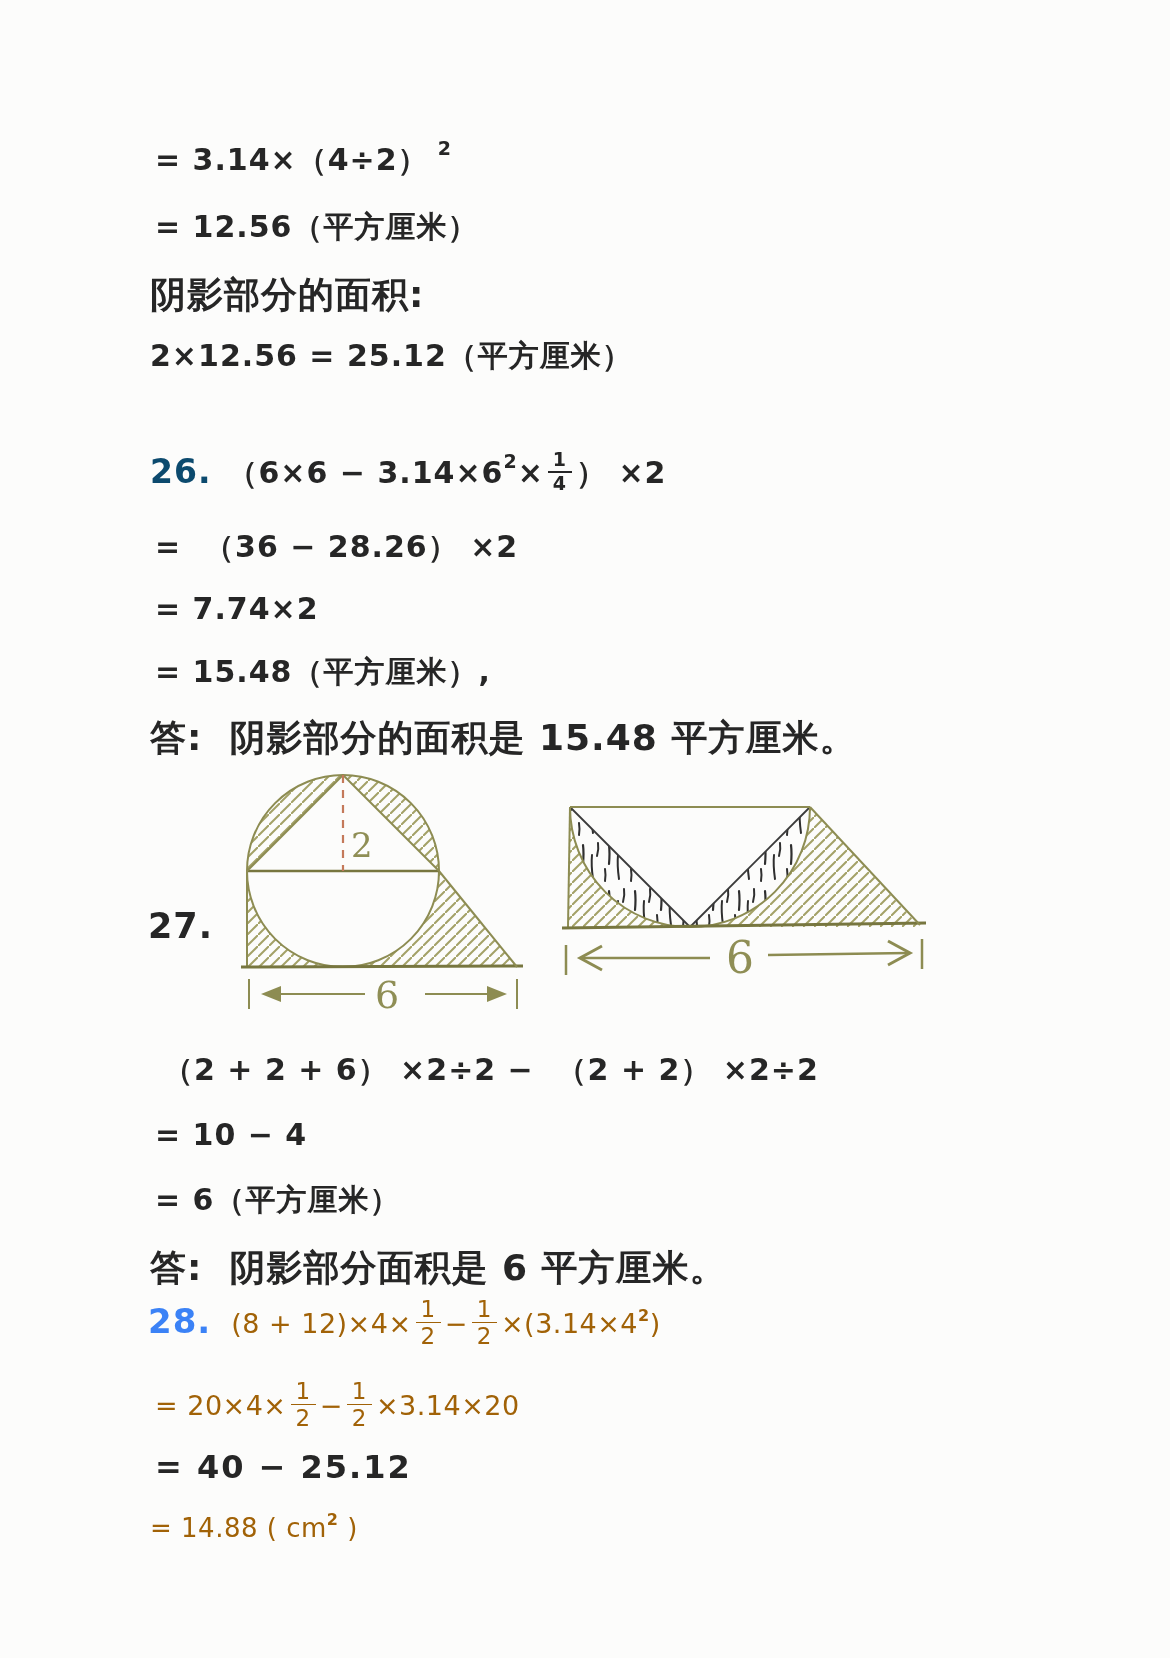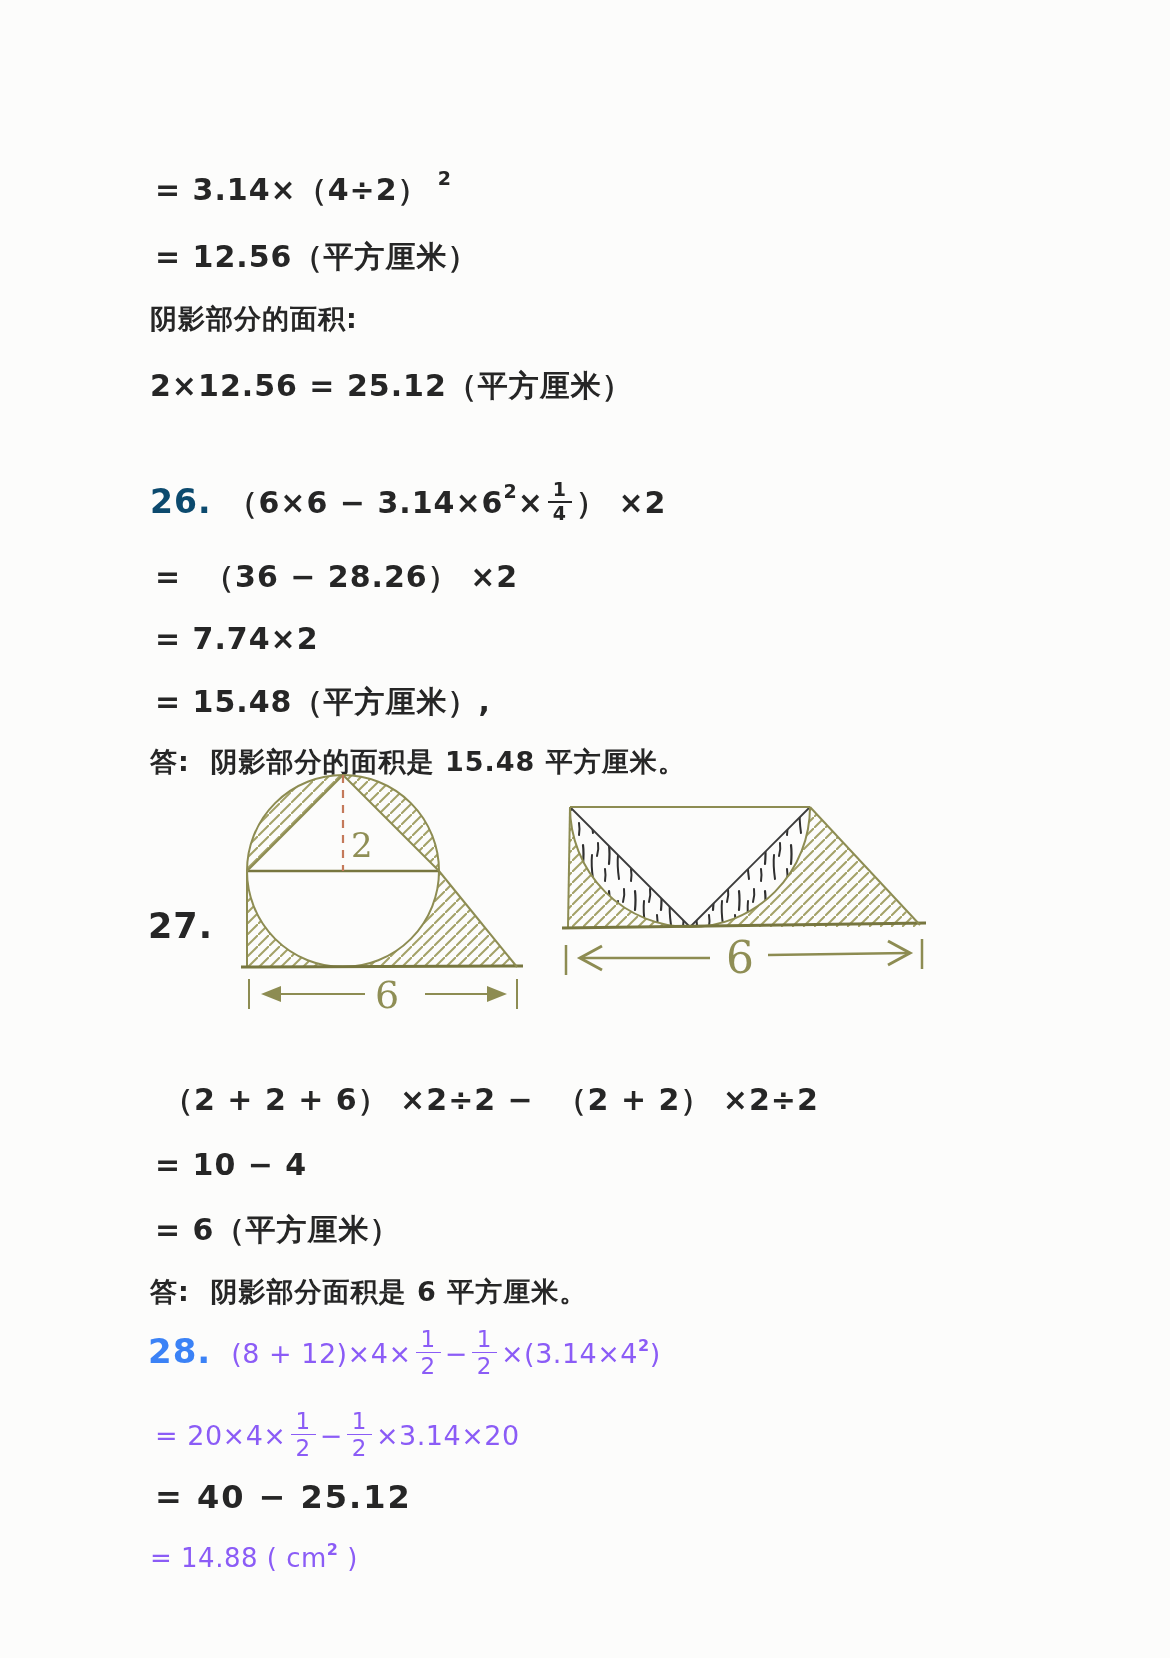--- a/index.html
+++ b/index.html
@@ -2,34 +2,34 @@
 <html><head>
 <meta charset="utf-8">
 <style>
   * { margin:0; padding:0; box-sizing:border-box; }
   html,body { background:#ffffff; }
   .page {
     position:relative; width:1170px; height:1658px;
     background:#fcfcfb; overflow:hidden;
     font-family:"DejaVu Sans", sans-serif; color:#262626;
   }
-  .line { position:absolute; white-space:pre; font-weight:700; letter-spacing:1px;margin-top:30px; }
+  .line { position:absolute; white-space:pre; font-weight:700; letter-spacing:1px; }
   .eq  { font-size:30px; }
-  .cn  { font-size:27px; }
+  .cn  { font-size:36px; }
   .sup { font-size:19px; position:relative; top:-15px; font-weight:700; }
   .sup-gap { margin-left:9px; }
   .frac { display:inline-block; vertical-align:middle; text-align:center;
           line-height:1.05; position:relative; top:-3px; margin:0 4px; }
   .frac .num { display:block; border-bottom:2.5px solid currentColor; padding:0 5px 1px; }
   .frac .den { display:block; padding-top:1px; }
   .frac-sm { font-size:19px; }
   .frac-lg { font-size:23px; }
   .probnum { font-weight:700; font-size:33px; margin-right:16px; color:#0c4a6e; }
   .probnum-lg { font-weight:700; font-size:34px; margin-right:20px; color:#3b82f6; letter-spacing:1px; }
-  .gray { color:#8b5cf6; font-weight:400; font-size:27px; letter-spacing:0.5px; }
+  .gray { color:#a16207; font-weight:400; font-size:27px; letter-spacing:0.5px; }
   .gray .frac .num { border-bottom-width:1.5px; }
   .gray .sup { font-size:16px; top:-12px; }
   .bold-black { font-weight:700; font-size:32px; letter-spacing:2px; }
   .fig { position:absolute; }
   .fig27-label { position:absolute; font-size:35px; font-weight:700; letter-spacing:1px;margin-top:44px; }
 </style>
 </head>
 <body>
 
 <div class="page">

